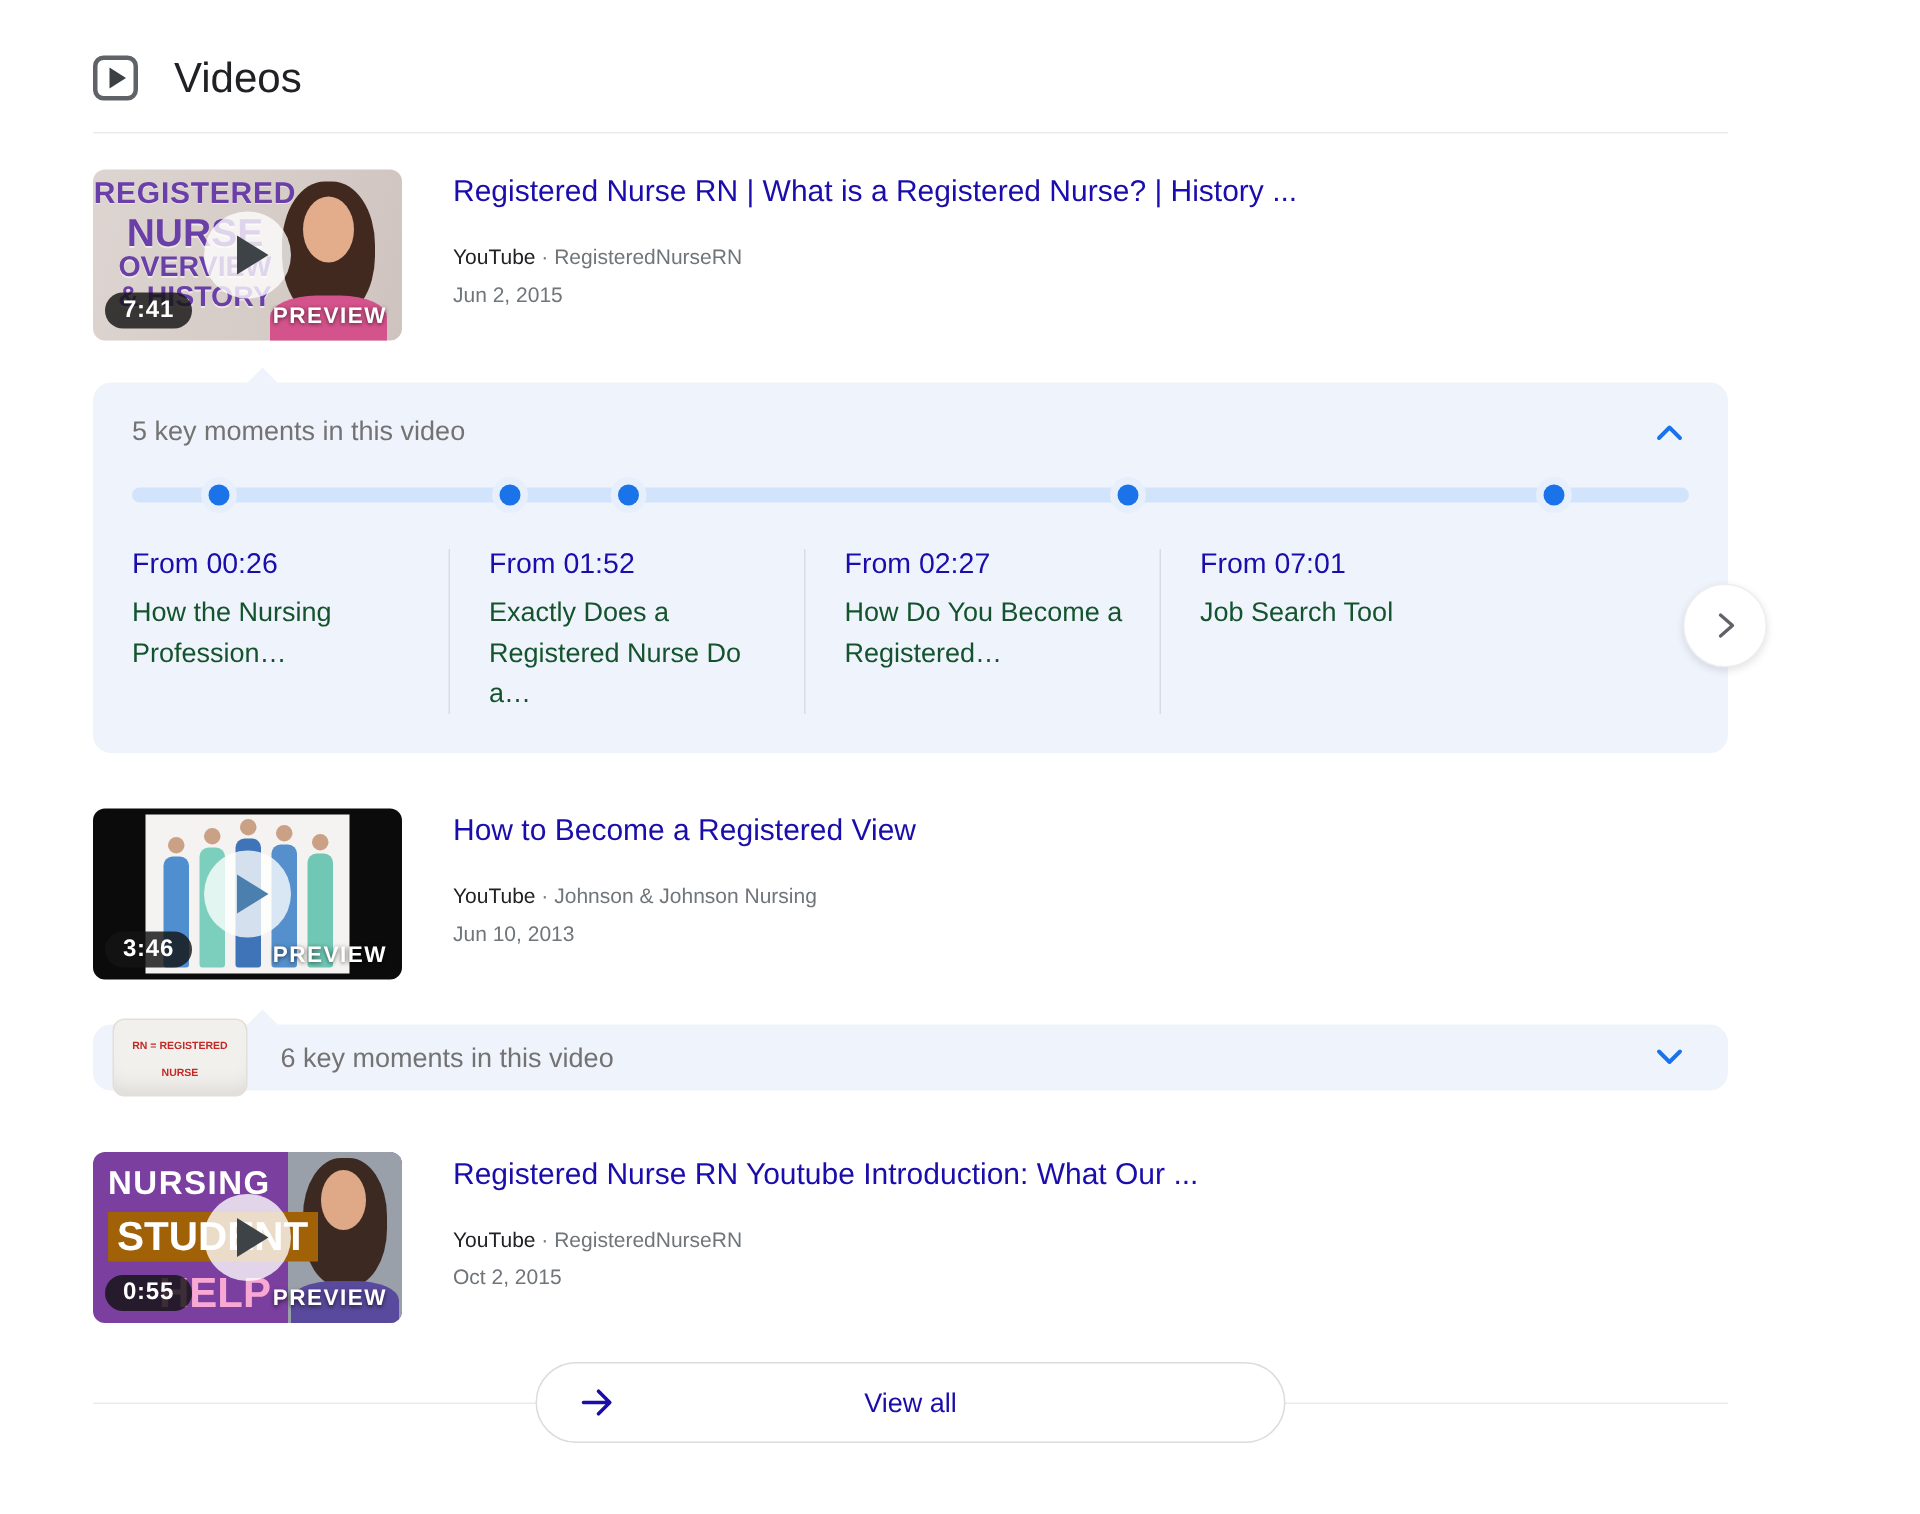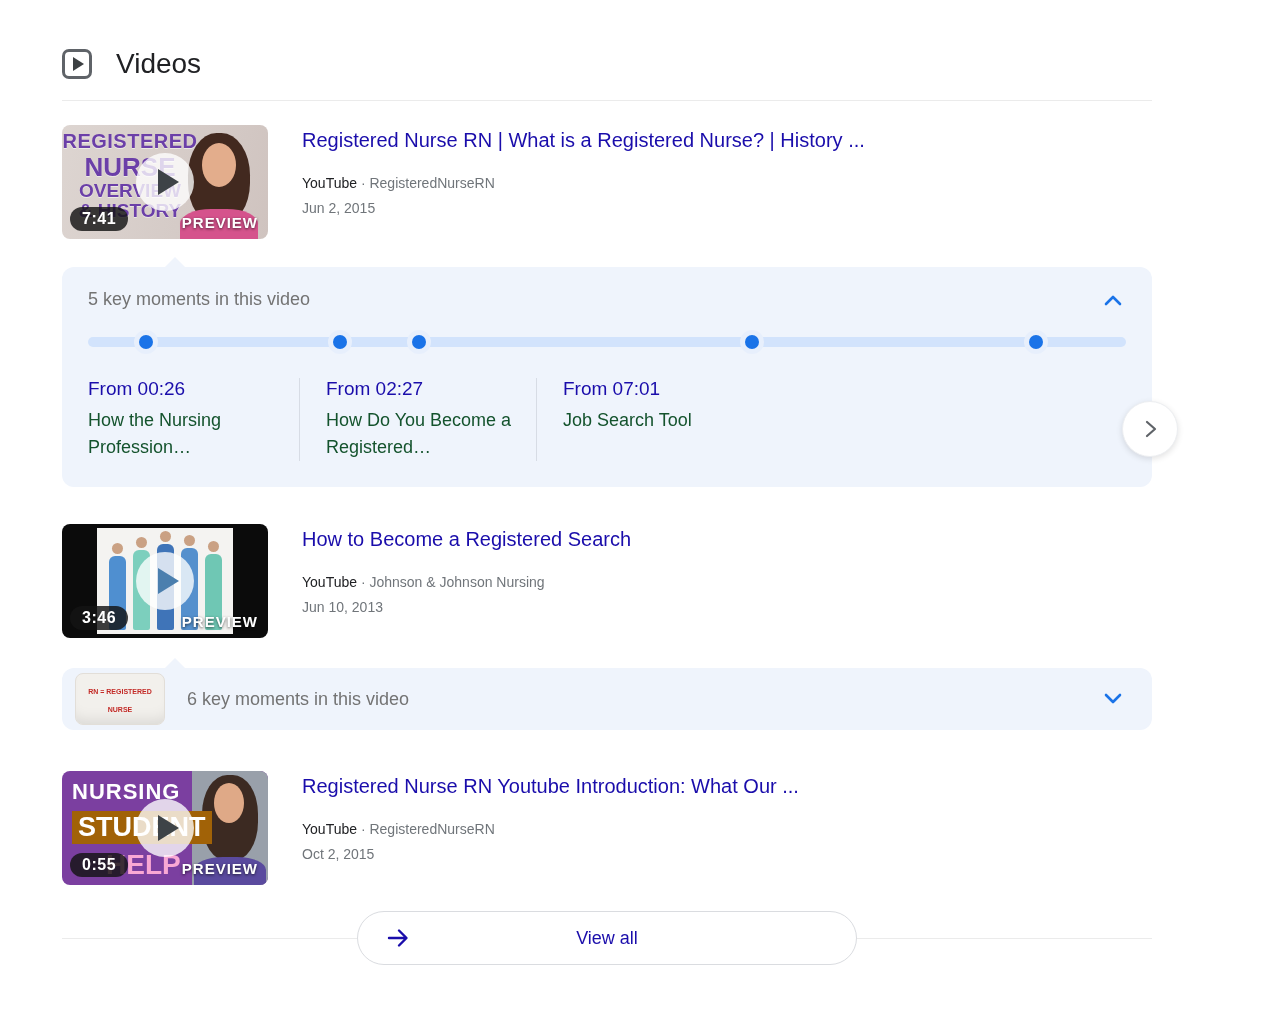--- a/index.html
+++ b/index.html
@@ -1,18 +1,18 @@
 <!DOCTYPE html>
 <html><head>
 <meta charset="utf-8">
 <style>
   * { margin:0; padding:0; box-sizing:border-box; }
   html,body { background:#fff; width:1280px; }
   body { font-family:"Liberation Sans", sans-serif; color:#202124; }
-  .content { width:1090px; margin-left:62px; padding-top:48px; }
+  .content { width:1090px; margin-left:62px; padding-top:36px; }
 
   
   .sec-header { display:flex; align-items:center; gap:24px; }
   .vid-icon { width:30px; height:30px; border:3px solid #5f6368; border-radius:7px;
               display:flex; align-items:center; justify-content:center; }
   .vid-icon .tri { width:0; height:0; border-left:11px solid #3c4043;
                    border-top:7px solid transparent; border-bottom:7px solid transparent; margin-left:3px; }
   .sec-title { font-size:28px; font-weight:400; color:#202124; }
   .sec-divider { border:none; border-top:1px solid #ebebeb; margin-top:20px; }
 
@@ -84,21 +84,21 @@
   .km-cards { display:flex; overflow:hidden; margin-top:24px; }
   .km-card { flex:0 0 237px; padding:0 16px 0 26px; cursor:pointer; }
   .km-card + .km-card { border-left:1px solid #d7dce5; }
   .km-from { font-size:19px; color:#1a0dab; display:block; text-decoration:none; }
   .km-label { margin-top:7px; font-size:18px; line-height:27px; color:#14532d; }
   .next-btn { position:absolute; right:-26px; top:134px; width:56px; height:56px; border-radius:50%;
               background:#fff; border:1px solid #eceef1; box-shadow:0 2px 6px rgba(0,0,0,0.12);
               display:flex; align-items:center; justify-content:center; cursor:pointer; }
 
   
-  .km-row { position:relative; margin-top:30px; background:#eff4fc; border-radius:12px; height:62px;
+  .km-row { position:relative; margin-top:30px; background:#eff4fc; border-radius:12px; height:44px;
             display:flex; align-items:center; gap:22px; padding:0 26px 0 13px; cursor:pointer; }
   .km-mini-thumb { width:90px; height:52px; border-radius:8px; background:#f2f0ec; border:1px solid #e2ded8;
                    text-align:center; padding-top:6px; overflow:hidden;
                    box-shadow:inset 0 -14px 16px -12px rgba(0,0,0,0.12); }
   .km-mini-thumb span { font-size:7px; font-weight:bold; color:#c32a26; letter-spacing:0; }
 
   
   .view-all-wrap { position:relative; height:54px; margin-top:26px; }
   .view-all-wrap .line { position:absolute; left:0; right:0; top:27px; border-top:1px solid #ebebeb; }
   .view-all-btn { position:absolute; left:50%; transform:translateX(-50%); width:500px; height:54px;
@@ -165,20 +165,24 @@
       <span class="dot" style="left: 31.9%;"></span>
       <span class="dot" style="left: 64%;"></span>
       <span class="dot" style="left: 91.3%;"></span>
     </div>
     <div class="km-cards">
       <div class="km-card">
         <a class="km-from">From 00:26</a>
         <div class="km-label">How the Nursing Profession…</div>
       </div>
       <div class="km-card">
+        <a class="km-from">From 01:52</a>
+        <div class="km-label">Exactly Does a Registered Nurse Do a…</div>
+      </div>
+      <div class="km-card">
         <a class="km-from">From 02:27</a>
         <div class="km-label">How Do You Become a Registered…</div>
       </div>
       <div class="km-card">
         <a class="km-from">From 07:01</a>
         <div class="km-label">Job Search Tool</div>
       </div>
     </div>
     <button class="next-btn">
       <svg width="24" height="24" viewBox="0 0 24 24">
@@ -196,21 +200,21 @@
         <span class="nurse n4"></span>
           <span class="nurse n5"></span>
       </div>
       <span class="play-circle">
           <span class="tri"></span>
         </span>
       <span class="dur-badge">3:46</span>
       <span class="preview">PREVIEW</span>
     </div>
     <div class="info">
-      <a class="v-title">How to Become a Registered Search</a>
+      <a class="v-title">How to Become a Registered View</a>
       <div class="src-line">
         <span>YouTube</span>
         <span class="muted"> <span>·</span>
         <span>Johnson &amp; Johnson Nursing</span></span>
       </div>
       <div class="v-date">Jun 10, 2013</div>
     </div>
   </div>
 
   <div class="km-row">

